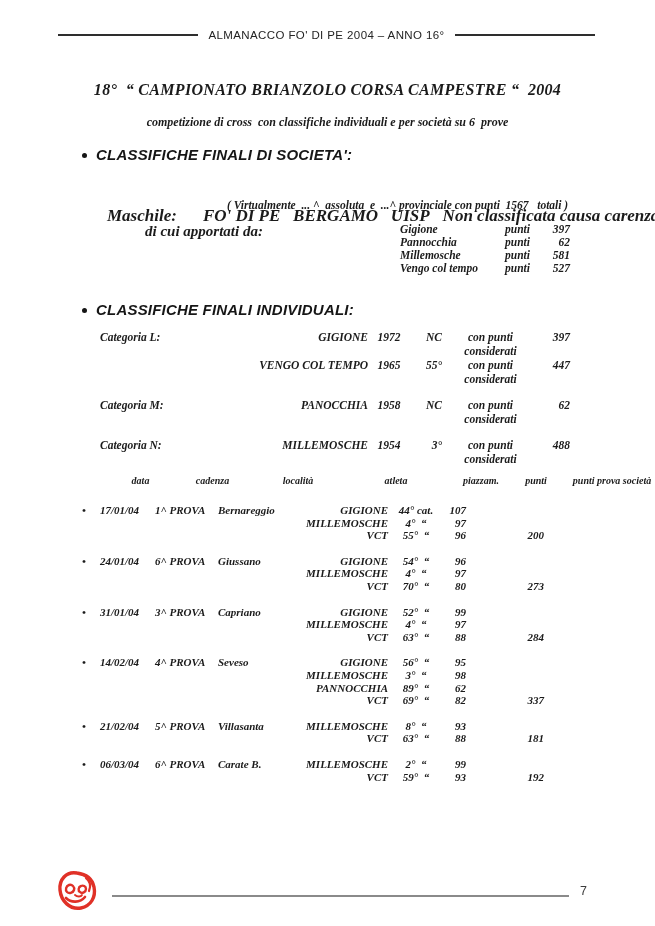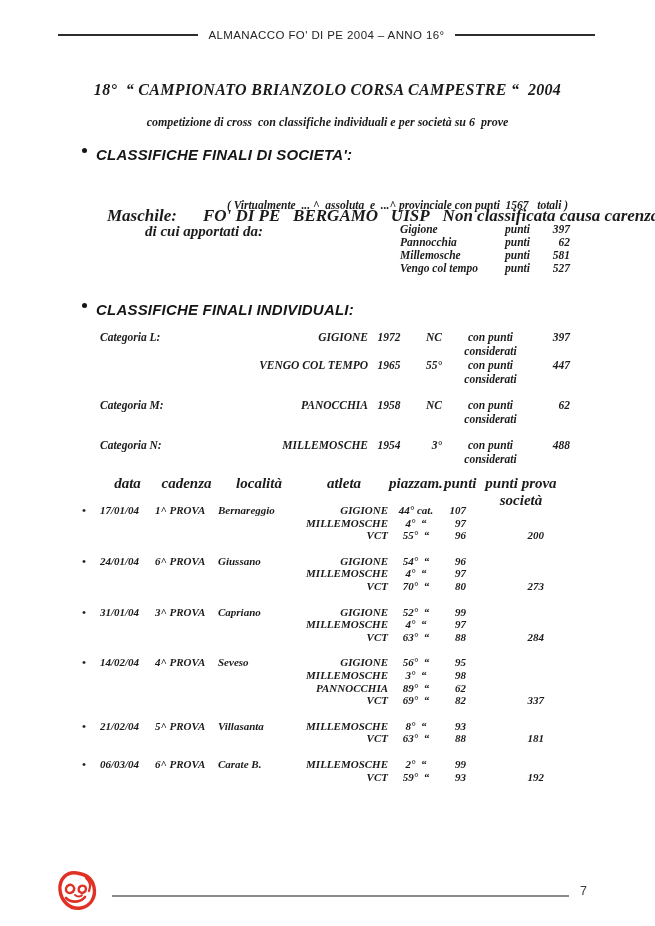--- a/index.html
+++ b/index.html
@@ -14,21 +14,21 @@
   .hdr .rule { flex:1; border-top:2px solid #2e2e2e; }
   .hdr .htext { padding:0 10px; white-space:pre; }
 
   
   .titleblock { position:absolute; top:81px; left:0; right:0; text-align:center;
                 font-style:italic; font-weight:bold; }
   .title1 { font-size:16px; letter-spacing:0.3px; white-space:pre; }
   .title2 { font-size:12px; margin-top:16px; white-space:pre; }
 
   
-  .sechead { position:absolute; left:82px; display:flex; gap:9px;
+  .sechead { position:absolute; left:82px; display:flex; align-items:center; gap:9px;
              font-family:"Liberation Sans", sans-serif; font-weight:bold; font-style:italic;
              font-size:15px; letter-spacing:0.2px; color:#161616; }
   .bullet-dot { width:5px; height:5px; border-radius:50%; background:#151515; flex:0 0 auto; margin-top:2px; }
   .sec1 { top:146px; } .sec2 { top:301px; }
 
   .bi { font-weight:bold; font-style:italic; }
 
   
   .maschile { position:absolute; top:186px; left:90px; font-size:17px; white-space:pre; }
   .maschile .team { margin-left:26px; }
@@ -45,21 +45,21 @@
   .ind-rows { position:absolute; top:330px; left:100px; width:470px; font-size:11.5px; line-height:14px; }
   .irow { display:grid; grid-template-columns:130px 138px 42px 32px 97px 31px; }
   .irow.mt { margin-top:12px; }
   .i-ath { text-align:right; } .i-year { text-align:center; } .i-place { text-align:right; }
   .i-label { text-align:center; } .i-pts { text-align:right; }
 
   
   .dethead { position:absolute; top:444px; left:100px; font-family:"DejaVu Sans", sans-serif;
              font-style:italic; font-weight:400; font-size:14.5px; letter-spacing:1.2px; color:#2b2b2b; }
   .dgrid { display:grid; grid-template-columns:18px 55px 63px 82px 88px 56px 28px 98px; }
-  .colheads { position:absolute; top:475px; left:82px; width:488px; font-size:15px; }
+  .colheads { position:absolute; top:475px; left:82px; width:488px; font-size:10px;gap:13px; }
   .ch { text-align:center; }
   .dtable { position:absolute; top:504px; left:82px; width:488px; font-size:11px; line-height:12.6px; }
   .dblock { margin-bottom:13px; }
   .d-bullet { text-align:left; }
   .d-ath { text-align:right; }
   .d-piaz { text-align:center; white-space:pre; }
   .d-pun { text-align:right; padding-right:6px; }
   .d-soc { text-align:right; padding-right:26px; }
 
   

